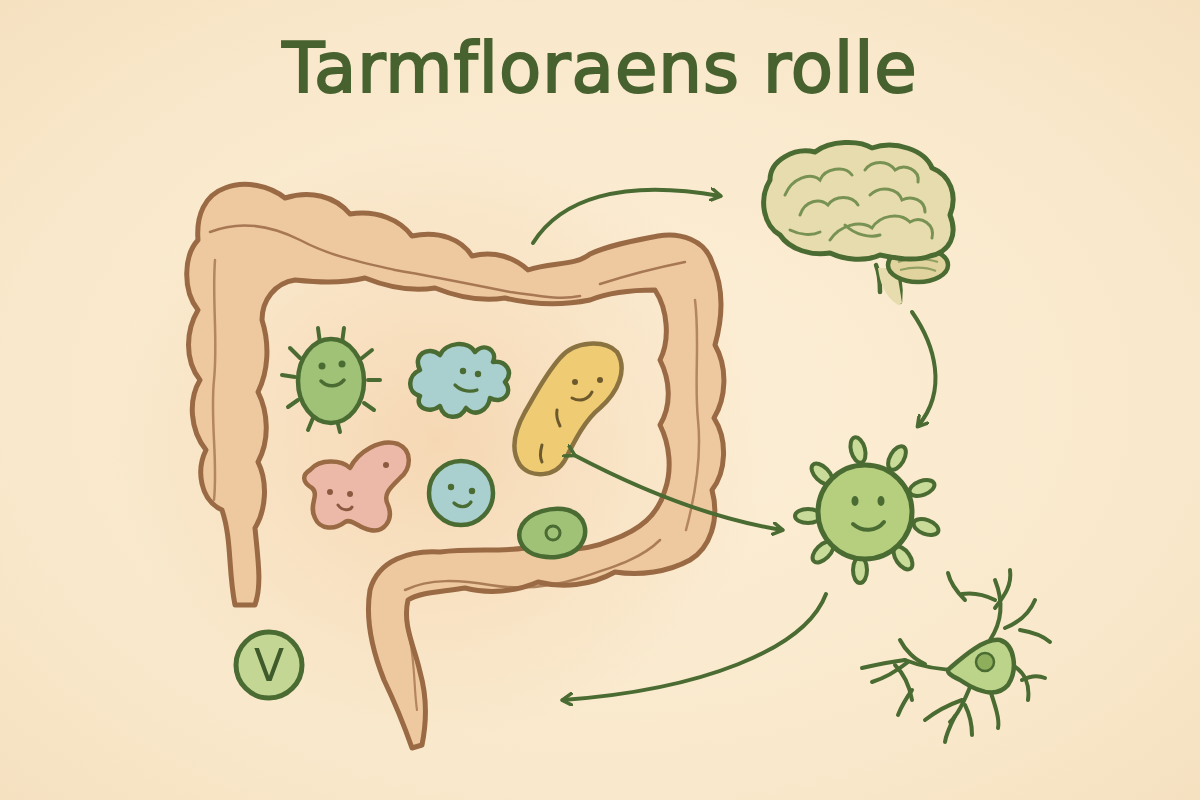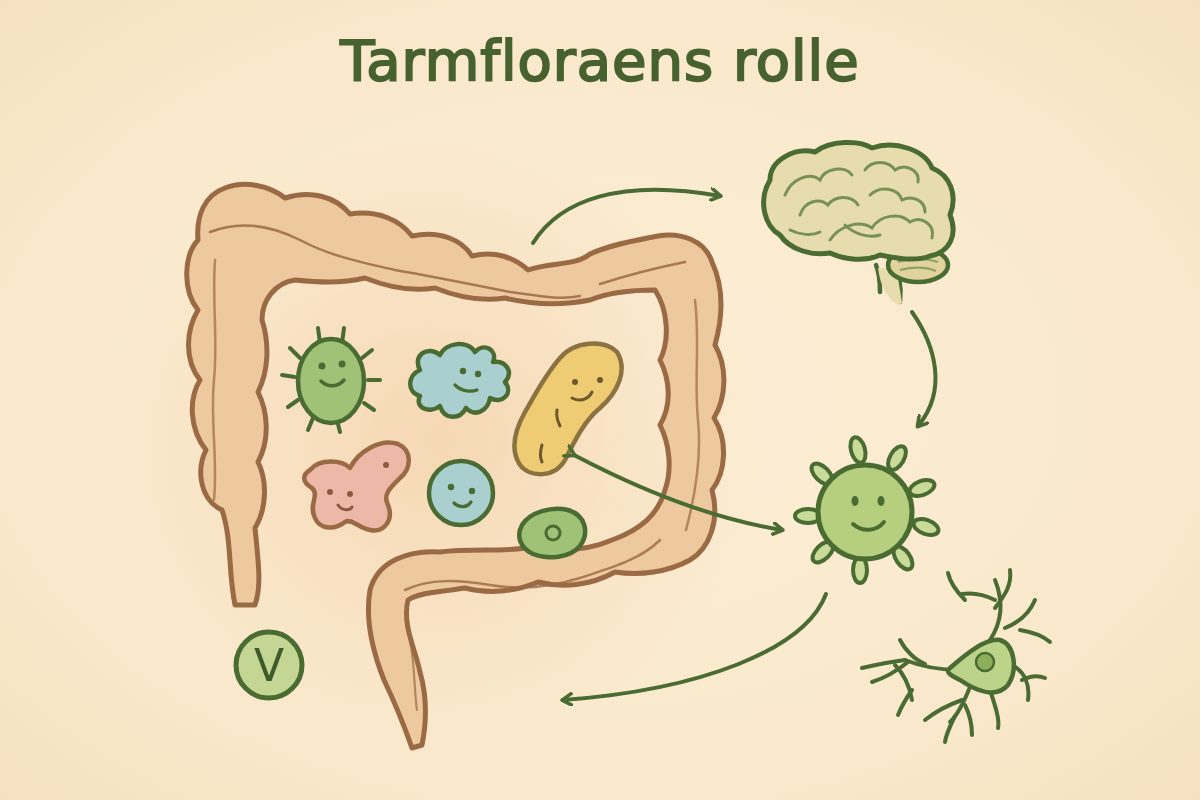--- a/index.html
+++ b/index.html
@@ -9,21 +9,21 @@
     font-family: "DejaVu Sans", sans-serif;
   }
   .canvas {
     position: relative; width: 1200px; height: 800px;
     background: radial-gradient(ellipse at 50% 50%, #fcefd7 0%, #f9e8cb 70%, #f5e1c0 100%);
   }
   .title {
     position: absolute; left: 0; top: 28px; width: 1200px;
     text-align: center;
     font-family: "DejaVu Sans", sans-serif;
-    font-size: 56px; font-weight: normal; letter-spacing: 1px;
+    font-size: 69px; font-weight: normal; letter-spacing: 1px;
     color: #47622f;
     -webkit-text-stroke: 2px #47622f;
   }
   svg.art { position: absolute; left: 0; top: 0; }
   .v-text {
     font-family: "DejaVu Sans", sans-serif; font-size: 44px; fill: #3f5a2b;
   }
 </style>
 </head>
 <body>

